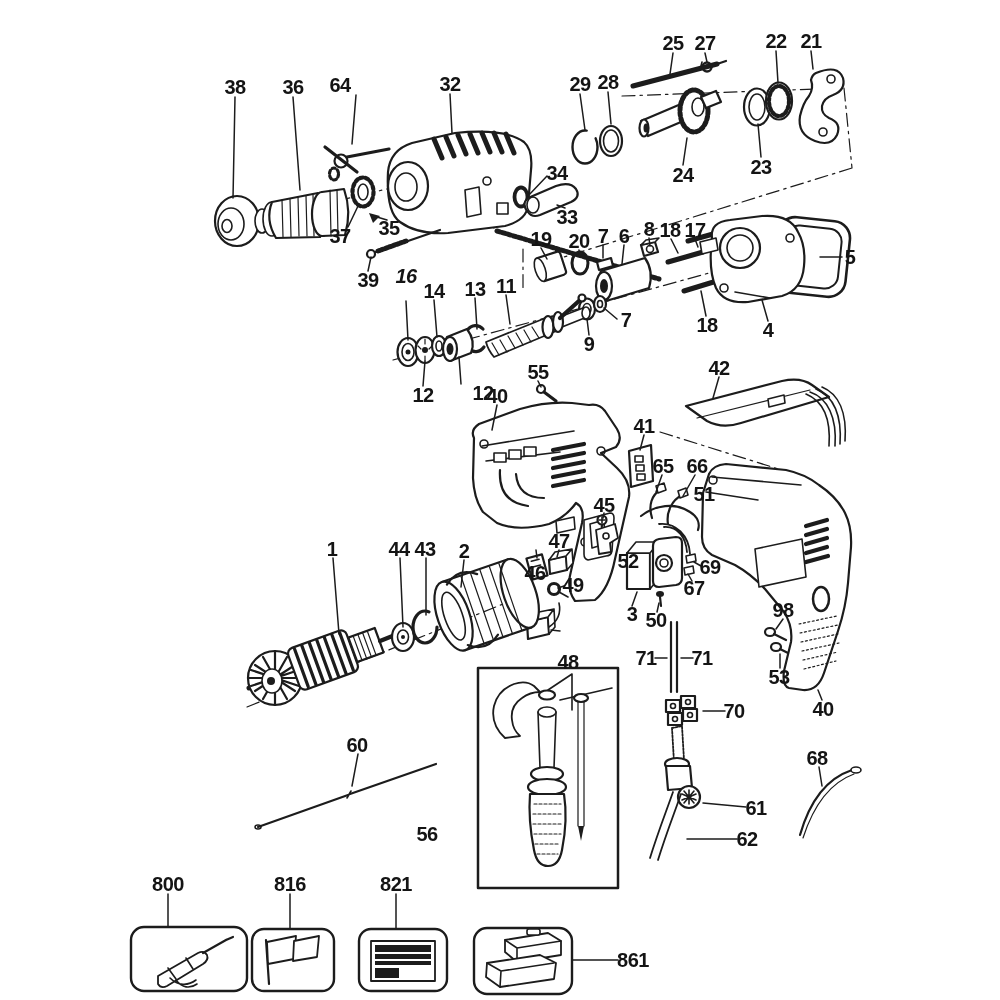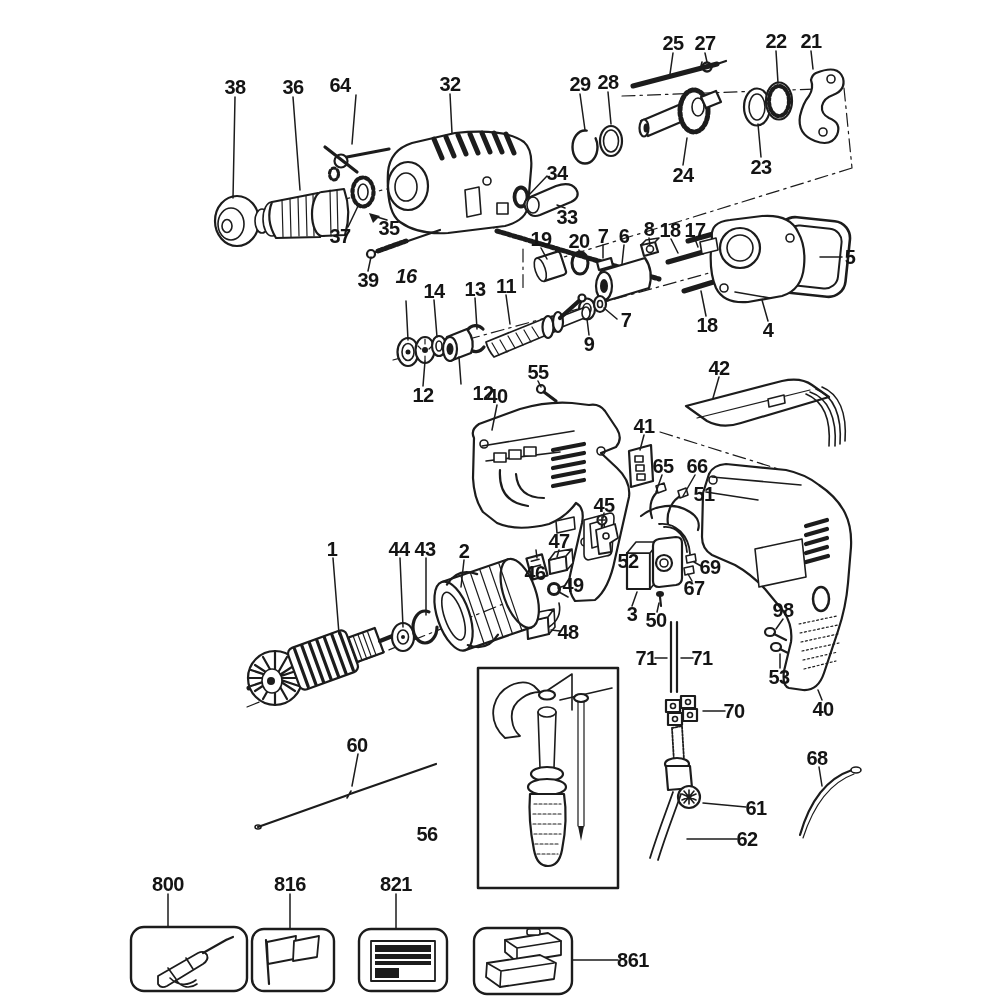--- a/index.html
+++ b/index.html
@@ -471,21 +471,21 @@
       <div class="plabel" style="left: 719px; top: 368px;">42</div>
       <div class="plabel" style="left: 644px; top: 426px;">41</div>
       <div class="plabel" style="left: 663px; top: 466px;">65</div>
       <div class="plabel" style="left: 697px; top: 466px;">66</div>
       <div class="plabel" style="left: 704px; top: 494px;">51</div>
       <div class="plabel" style="left: 604px; top: 505px;">45</div>
       <div class="plabel" style="left: 535px; top: 541px; margin-top: 32px;">46</div>
       <div class="plabel" style="left: 559px; top: 541px;">47</div>
       <div class="plabel" style="left: 609px; top: 561px; margin-left: 19px;">52</div>
       <div class="plabel" style="left: 573px; top: 585px;">49</div>
-      <div class="plabel" style="left: 568px; top: 632px;">48</div>
+      <div class="plabel" style="left: 568px; top: 662px;">48</div>
       <div class="plabel" style="left: 332px; top: 549px;">1</div>
       <div class="plabel" style="left: 399px; top: 549px;">44</div>
       <div class="plabel" style="left: 425px; top: 549px;">43</div>
       <div class="plabel" style="left: 464px; top: 551px;">2</div>
       <div class="plabel" style="left: 632px; top: 614px;">3</div>
       <div class="plabel" style="left: 656px; top: 620px;">50</div>
       <div class="plabel" style="left: 694px; top: 588px;">67</div>
       <div class="plabel" style="left: 710px; top: 567px;">69</div>
       <div class="plabel" style="left: 646px; top: 658px;">71</div>
       <div class="plabel" style="left: 702px; top: 658px;">71</div>

